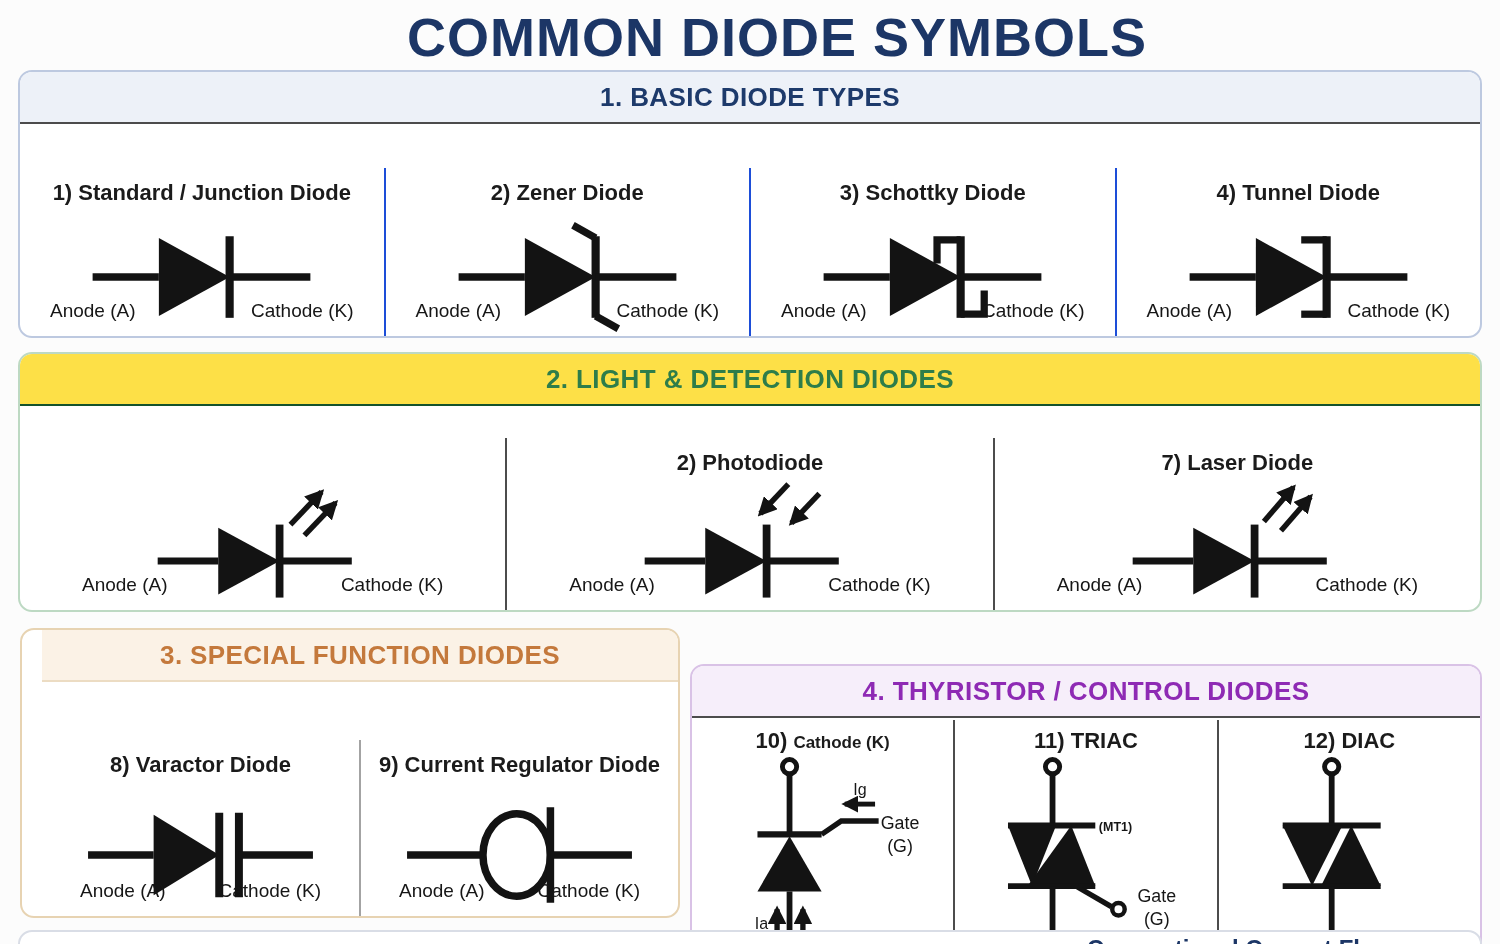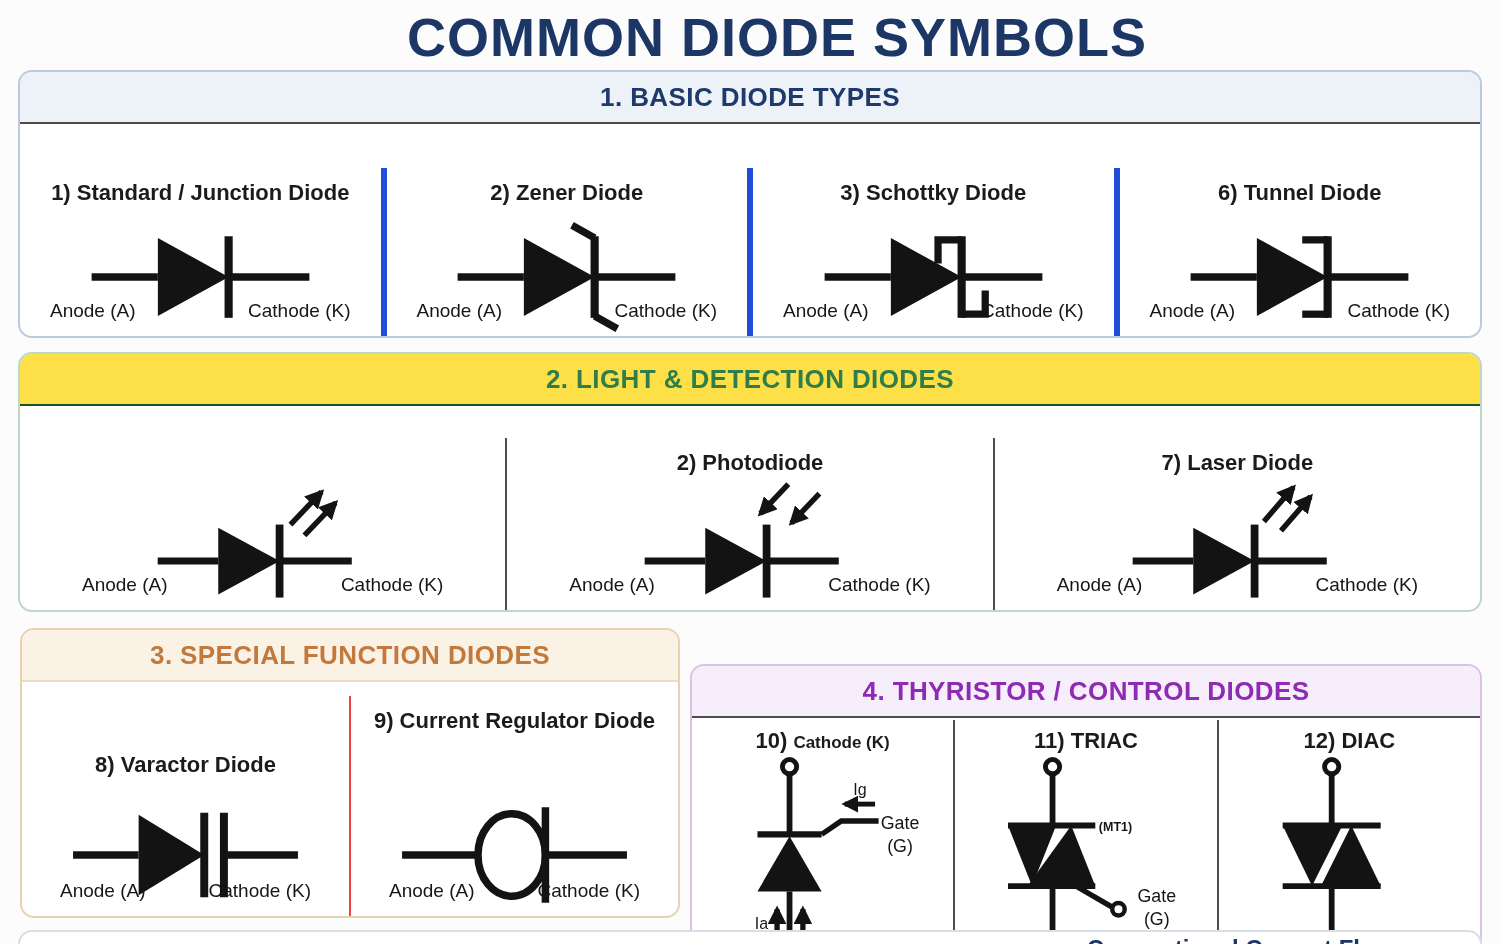--- a/index.html
+++ b/index.html
@@ -12,31 +12,31 @@
   .panel-header{height:50px;flex:none;display:flex;align-items:center;justify-content:center;
         font-size:26px;font-weight:bold;letter-spacing:.4px;}
   .cells{flex:1;display:flex;align-items:flex-end;}
   .cell{flex:1;position:relative;display:flex;flex-direction:column;align-items:center;min-width:0;}
   .cell-title{margin-top:12px;font-size:22px;font-weight:600;color:#1b1b1b;white-space:nowrap;}
   .labels{position:absolute;left:0;right:0;bottom:14px;display:flex;justify-content:space-between;
         font-size:19px;color:#161616;}
   
   .s1{border:2px solid #bdc9e0;}
   .s1 .panel-header{background:#edf1f8;color:#1d3a6b;border-bottom:2px solid #4c4c4c;}
-  .s1 .cell + .cell{border-left:6px solid #1d4ed8;}
+  .s1 .cell + .cell{border-left:2px solid #1d4ed8;}
   .s1 .labels{padding:0 30px;}
   
   .s2{border:2px solid #bdd9c3;}
   .s2 .panel-header{background:#fde047;color:#2e7d4a;border-bottom:2px solid #14532d;}
   .s2 .cell + .cell{border-left:2px solid #4c4c4c;}
   .s2 .labels{padding:0 62px;}
   
-  .s3{border:2px solid #e7d3b2;}
+  .s3{border:2px solid #e7d3b2;padding-left:20px;}
   .s3 .panel-header{background:#fbf2e6;color:#c4793c;border-bottom:2px solid #ecdcc3;}
-  .s3 .cell + .cell{border-left:2px solid #ef4444;gap:44px;}
+  .s3 .cell + .cell{border-left:2px solid #a3a3a3;}
   .s3 .labels{padding:0 38px;}
   
   .s4{border:2px solid #d9c2e6;}
   .s4 .panel-header{background:#f6eefa;color:#8e2ab4;border-bottom:2px solid #4c4c4c;}
   .s4 .cell + .cell{border-left:2px solid #4c4c4c;}
   .sym{flex:none;}
   .s1 .sym{margin-top:12px;}
   .s2 .sym{margin-top:2px;}
   .s3 .sym{margin-top:16px;}
   .s4 .sym{margin-top:2px;}
@@ -102,21 +102,21 @@
           <path class="ink" stroke-width="8" d="M192,80 V106 H166"></path>
           <path class="ink" stroke-width="8" d="M166,65 H255"></path>
         </svg>
         <div class="labels">
           <span>Anode (A)</span>
           <span>Cathode (K)</span>
         </div>
       </div>
 
       <div class="cell">
-        <div class="cell-title">6) Tunnel Diode</div>
+        <div class="cell-title">4) Tunnel Diode</div>
         <svg class="sym" viewBox="0 0 270 130" width="245" height="118">
           <path class="ink" stroke-width="8" d="M15,65 H88"></path>
           <polygon class="fillink" points="88,22 88,108 166,65"></polygon>
           <path class="ink" stroke-width="9" d="M166,20 V110"></path>
           <path class="ink" stroke-width="8" d="M138,24 H166"></path>
           <path class="ink" stroke-width="8" d="M138,106 H166"></path>
           <path class="ink" stroke-width="8" d="M166,65 H255"></path>
         </svg>
         <div class="labels">
           <span>Anode (A)</span>

